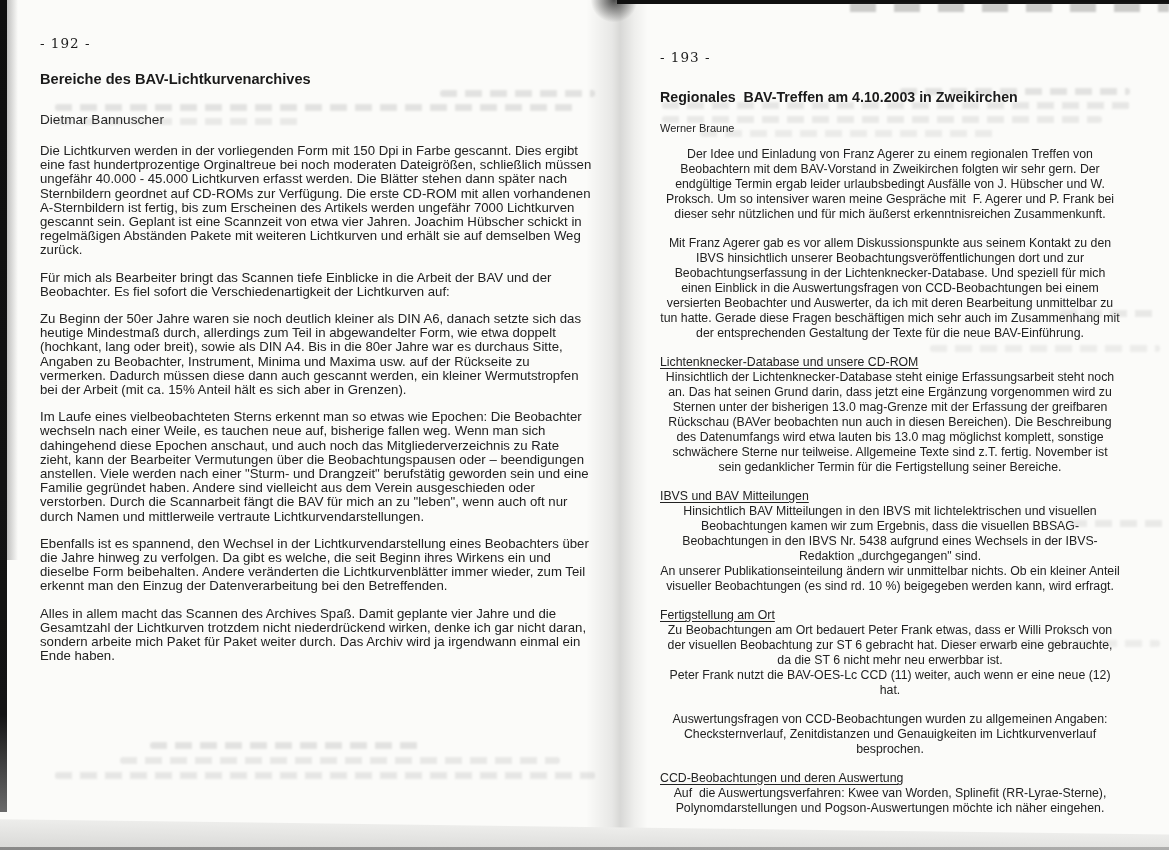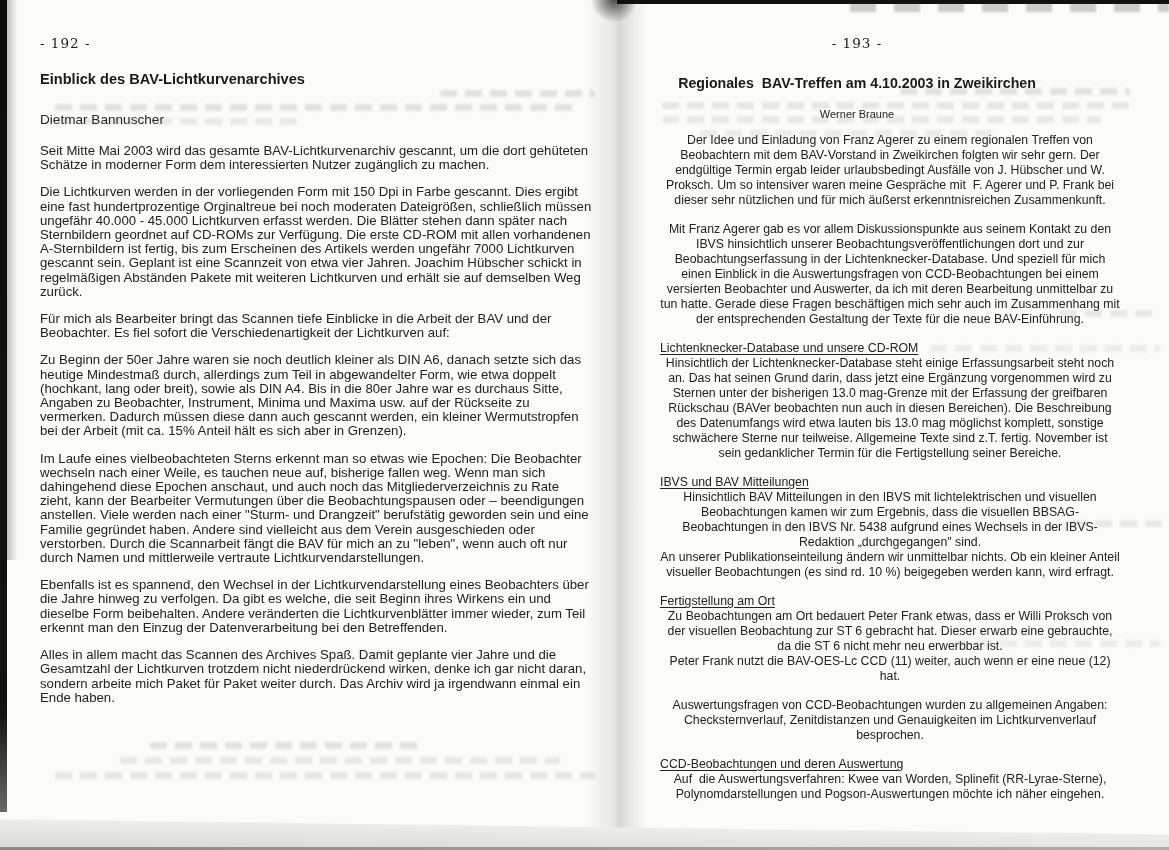--- a/index.html
+++ b/index.html
@@ -30,21 +30,21 @@
   .bottom-line{position:absolute;left:0;bottom:0;width:1169px;height:3px;
     background:linear-gradient(90deg,rgba(70,70,70,.55),rgba(110,110,110,.45));}
   
   .bleedline{position:absolute;height:7px;border-radius:3px;opacity:.17;filter:blur(1.2px);
     background:repeating-linear-gradient(90deg,#6f6f6f 0 17px,rgba(0,0,0,0) 17px 25px);}
   
   .page{position:absolute;top:36px;}
   .page-left{left:40px;width:552px;}
   .page-right{left:660px;width:460px;}
   .head-left{width:488px;text-align:left;}
-  .head-right{width:394px;text-align:center;}
+  .head-right{width:394px;text-align:left;margin-top:14px;}
   .pagenum{font-family:"DejaVu Serif","Liberation Serif",serif;font-size:13.5px;line-height:15px;
     letter-spacing:1px;margin-bottom:0;color:#1c1c1c;}
   .head-left .pagenum{margin-bottom:20px;}
   .head-right .pagenum{margin-bottom:24px;}
   .title{font-weight:bold;white-space:pre-wrap;color:#1a1a1a;}
   .head-left .title{font-size:14.6px;line-height:16px;margin-bottom:25px;}
   .head-right .title{font-size:14.2px;line-height:16px;margin-bottom:16px;}
   .author{color:#242424;}
   .head-left .author{font-size:13.6px;line-height:15px;margin-bottom:17px;}
   .head-right .author{font-size:11px;line-height:15px;margin-bottom:11px;}
@@ -57,25 +57,24 @@
   .heading{margin:0;text-decoration:underline;text-underline-offset:2px;}
 </style>
 </head>
 <body>
 
 <div class="scan">
 
   <div class="page page-left">
     <div class="head head-left">
       <div class="pagenum">-  192  -</div>
-      <div class="title">Einblick des BAV-Lichtkurvenarchives</div>
+      <div class="title">Bereiche des BAV-Lichtkurvenarchives</div>
       <div class="author">Dietmar Bannuscher</div>
     </div>
     <div class="body">
-        <div class="block para">Seit Mitte Mai 2003 wird das gesamte BAV-Lichtkurvenarchiv gescannt, um die dort gehüteten Schätze in moderner Form dem interessierten Nutzer zugänglich zu machen.</div>
         <div class="block para">Die Lichtkurven werden in der vorliegenden Form mit 150 Dpi in Farbe gescannt. Dies ergibt eine fast hundertprozentige Orginaltreue bei noch moderaten Dateigrößen, schließlich müssen ungefähr 40.000 - 45.000 Lichtkurven erfasst werden. Die Blätter stehen dann später nach Sternbildern geordnet auf CD-ROMs zur Verfügung. Die erste CD-ROM mit allen vorhandenen A-Sternbildern ist fertig, bis zum Erscheinen des Artikels werden ungefähr 7000 Lichtkurven gescannt sein. Geplant ist eine Scannzeit von etwa vier Jahren. Joachim Hübscher schickt in regelmäßigen Abständen Pakete mit weiteren Lichtkurven und erhält sie auf demselben Weg zurück.</div>
         <div class="block para">Für mich als Bearbeiter bringt das Scannen tiefe Einblicke in die Arbeit der BAV und der Beobachter. Es fiel sofort die Verschiedenartigkeit der Lichtkurven auf:</div>
         <div class="block para">Zu Beginn der 50er Jahre waren sie noch deutlich kleiner als DIN A6, danach setzte sich das heutige Mindestmaß durch, allerdings zum Teil in abgewandelter Form, wie etwa doppelt (hochkant, lang oder breit), sowie als DIN A4. Bis in die 80er Jahre war es durchaus Sitte, Angaben zu Beobachter, Instrument, Minima und Maxima usw. auf der Rückseite zu vermerken. Dadurch müssen diese dann auch gescannt werden, ein kleiner Wermutstropfen bei der Arbeit (mit ca. 15% Anteil hält es sich aber in Grenzen).</div>
         <div class="block para">Im Laufe eines vielbeobachteten Sterns erkennt man so etwas wie Epochen: Die Beobachter wechseln nach einer Weile, es tauchen neue auf, bisherige fallen weg. Wenn man sich dahingehend diese Epochen anschaut, und auch noch das Mitgliederverzeichnis zu Rate zieht, kann der Bearbeiter Vermutungen über die Beobachtungspausen oder – beendigungen anstellen. Viele werden nach einer "Sturm- und Drangzeit" berufstätig geworden sein und eine Familie gegründet haben. Andere sind vielleicht aus dem Verein ausgeschieden oder verstorben. Durch die Scannarbeit fängt die BAV für mich an zu "leben", wenn auch oft nur durch Namen und mittlerweile vertraute Lichtkurvendarstellungen.</div>
         <div class="block para">Ebenfalls ist es spannend, den Wechsel in der Lichtkurvendarstellung eines Beobachters über die Jahre hinweg zu verfolgen. Da gibt es welche, die seit Beginn ihres Wirkens ein und dieselbe Form beibehalten. Andere veränderten die Lichtkurvenblätter immer wieder, zum Teil erkennt man den Einzug der Datenverarbeitung bei den Betreffenden.</div>
         <div class="block para">Alles in allem macht das Scannen des Archives Spaß. Damit geplante vier Jahre und die Gesamtzahl der Lichtkurven trotzdem nicht niederdrückend wirken, denke ich gar nicht daran, sondern arbeite mich Paket für Paket weiter durch. Das Archiv wird ja irgendwann einmal ein Ende haben.</div>
       </div>
   </div>
 
   <div class="page page-right">

